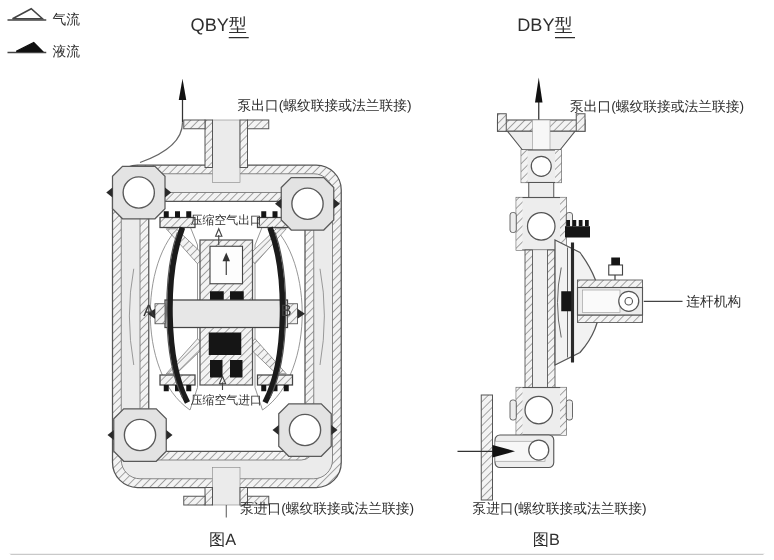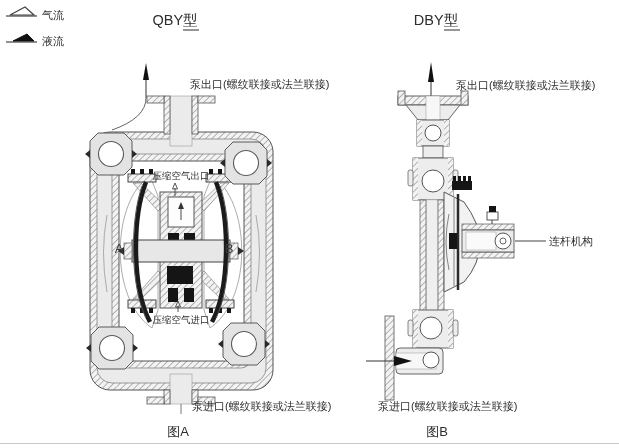--- a/index.html
+++ b/index.html
@@ -1,17 +1,17 @@
 <!DOCTYPE html>
 <html><head>
 <meta charset="utf-8">
 <style>
   html,body{margin:0;padding:0;background:#fff;}
   .page{position:relative;width:619px;height:448px;background:#ffffff;overflow:hidden;
-        font-family:"Liberation Sans","DejaVu Sans",sans-serif;}
+        font-family:"Liberation Sans","DejaVu Sans",sans-serif;border-radius:21px;}
   svg{display:block;}
   text{font-family:"Liberation Sans","DejaVu Sans",sans-serif;fill:#2e2e2e;}
   .lbl{font-size:11px;}
   .lbl-sm{font-size:9.5px;}
   .title{font-size:14.5px;}
   .caption{font-size:13px;}
   .chamber-letter{font-size:13px;fill:#3a3a3a;}
 </style>
 </head>
 <body>

